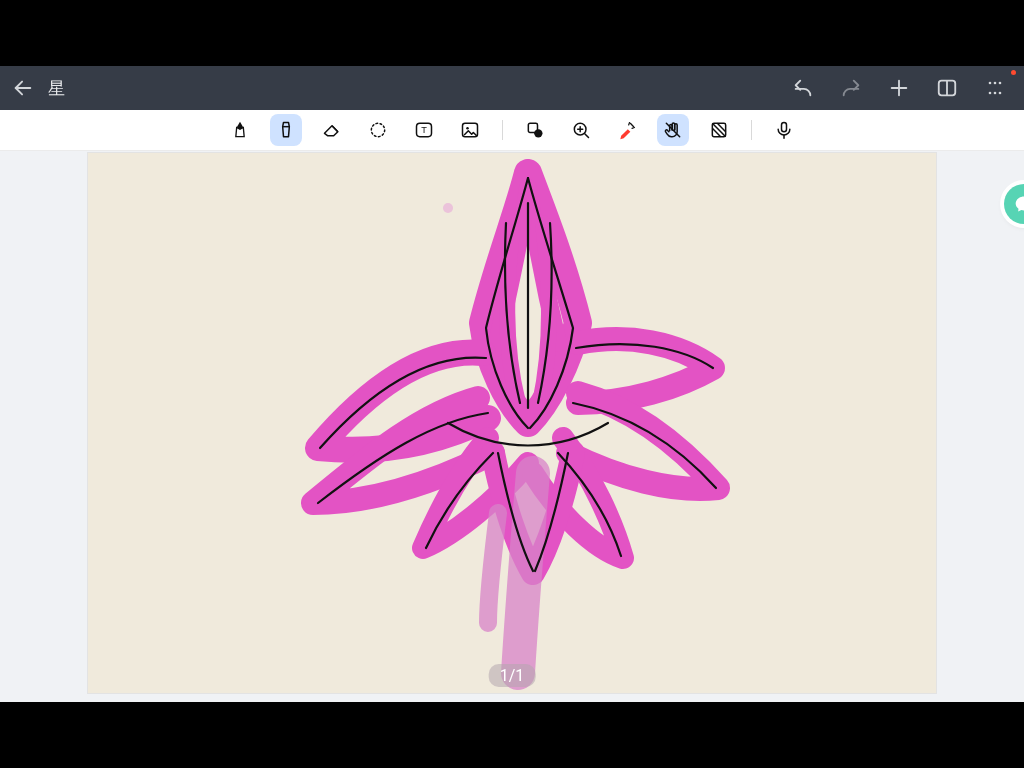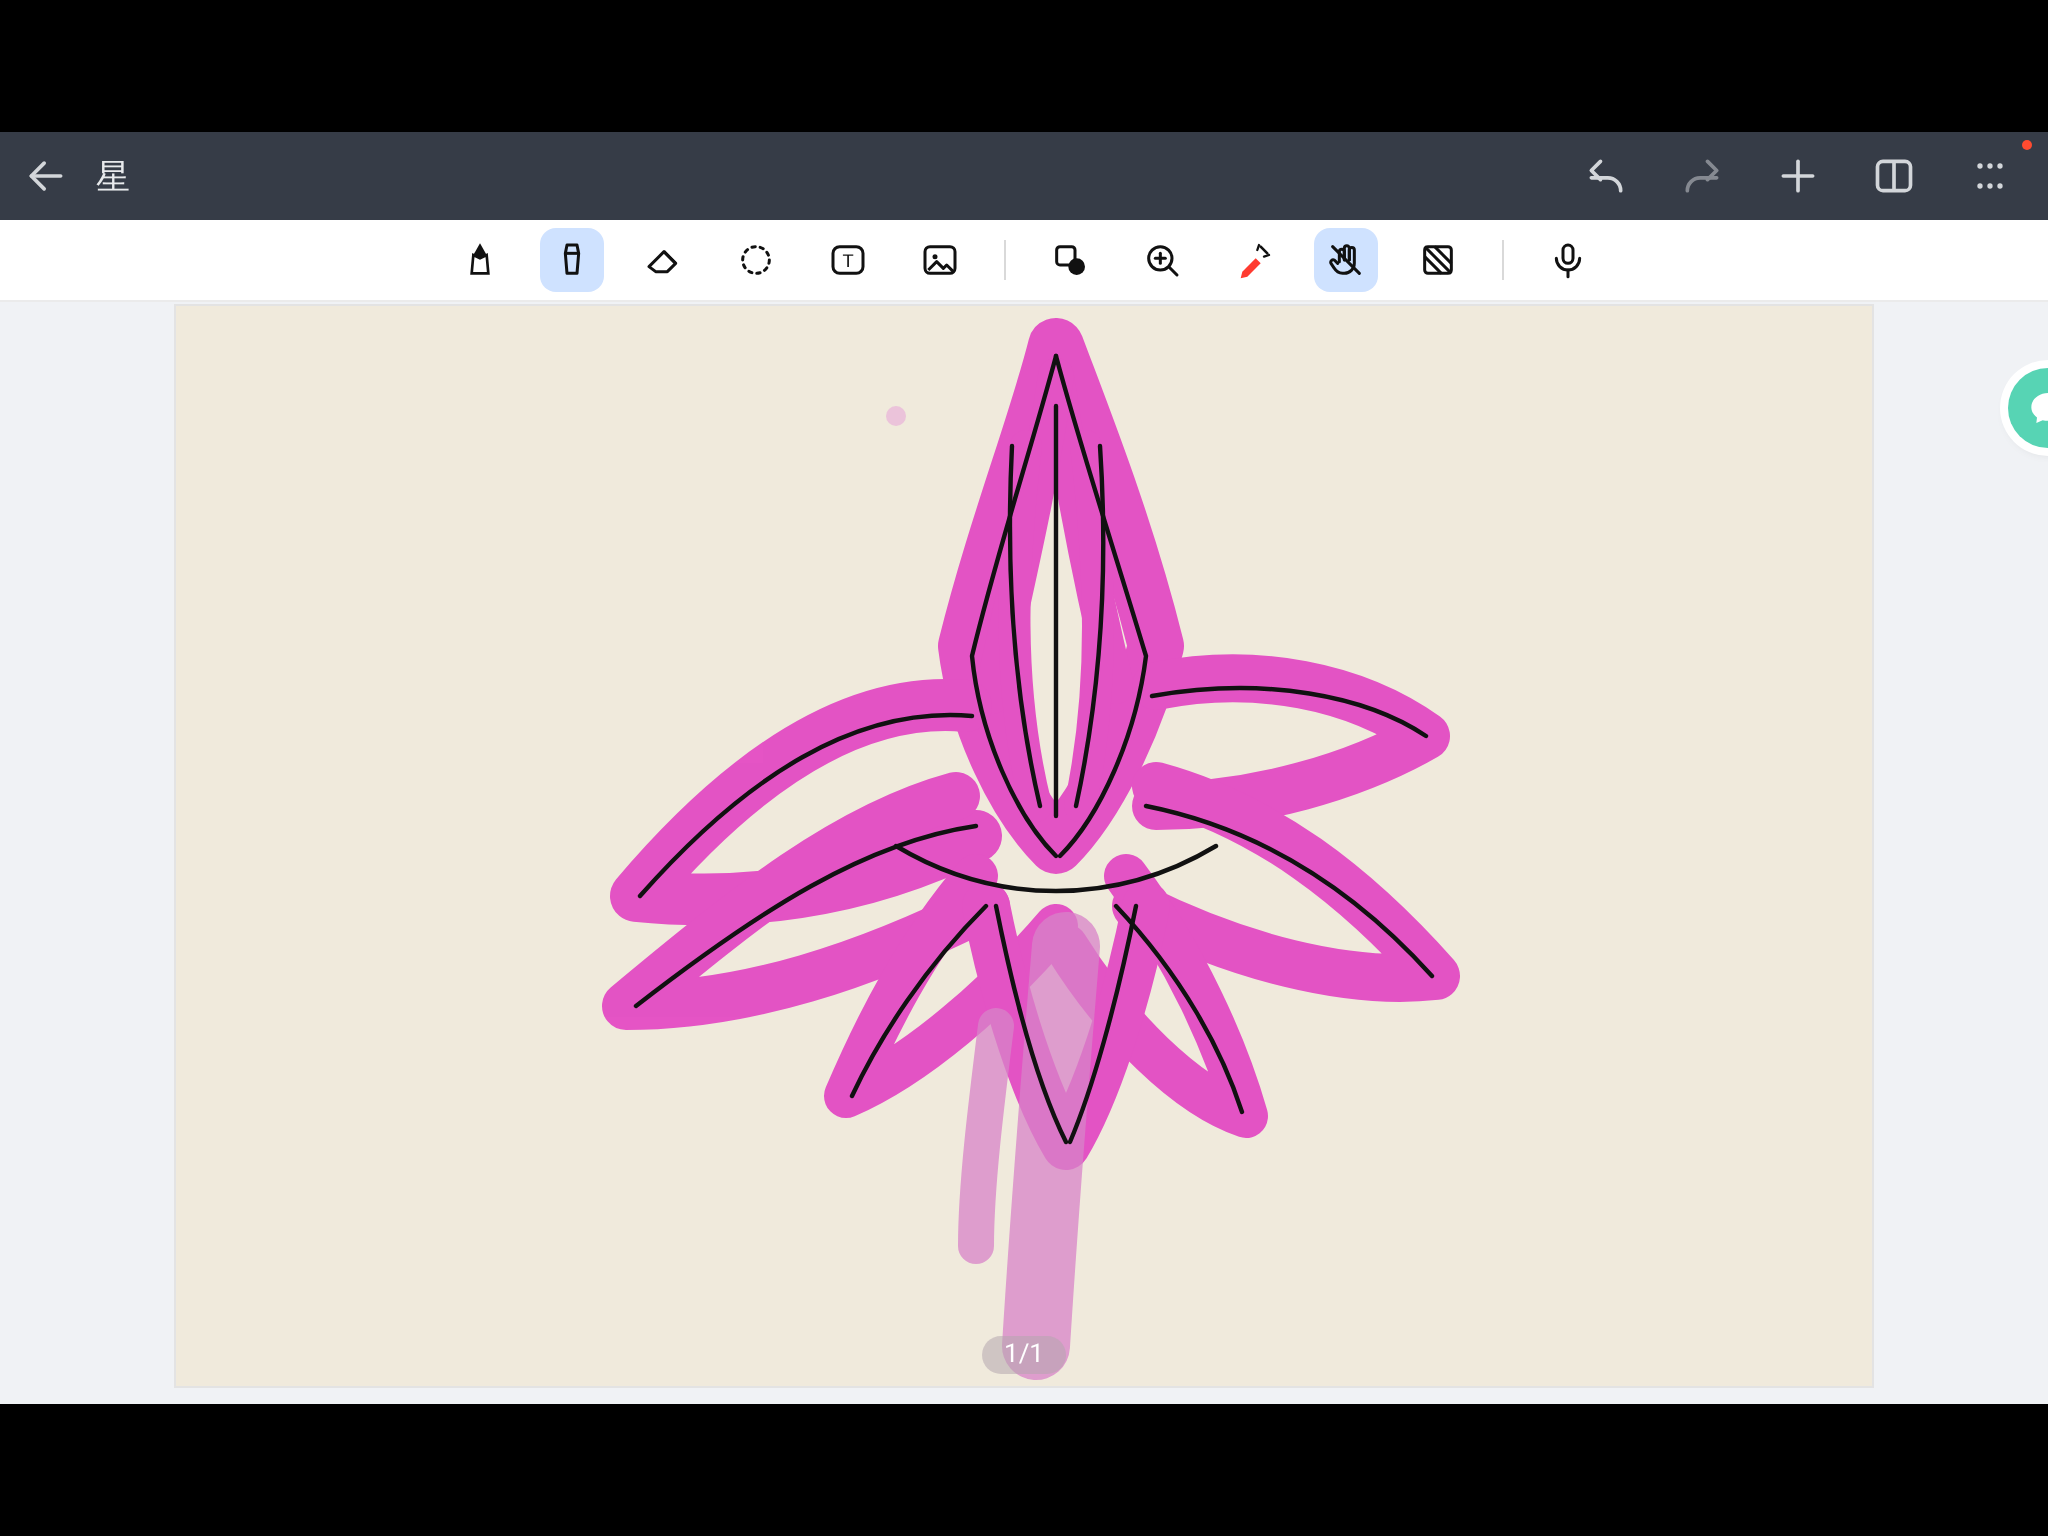--- a/index.html
+++ b/index.html
@@ -127,21 +127,21 @@
     box-shadow: 0 0 0 1px #e3e3e3;
   }
 
   .page-indicator {
     position: absolute;
     bottom: 6px;
     left: 50%;
     transform: translateX(-50%);
     background: rgba(180,165,175,.55);
     color: #fff;
-    font-size: 13px;
+    font-size: 16px;
     padding: 2px 11px;
     border-radius: 10px;
   }
 
   
   .drawing {
     position: absolute;
     inset: 0;
   }
 </style>

